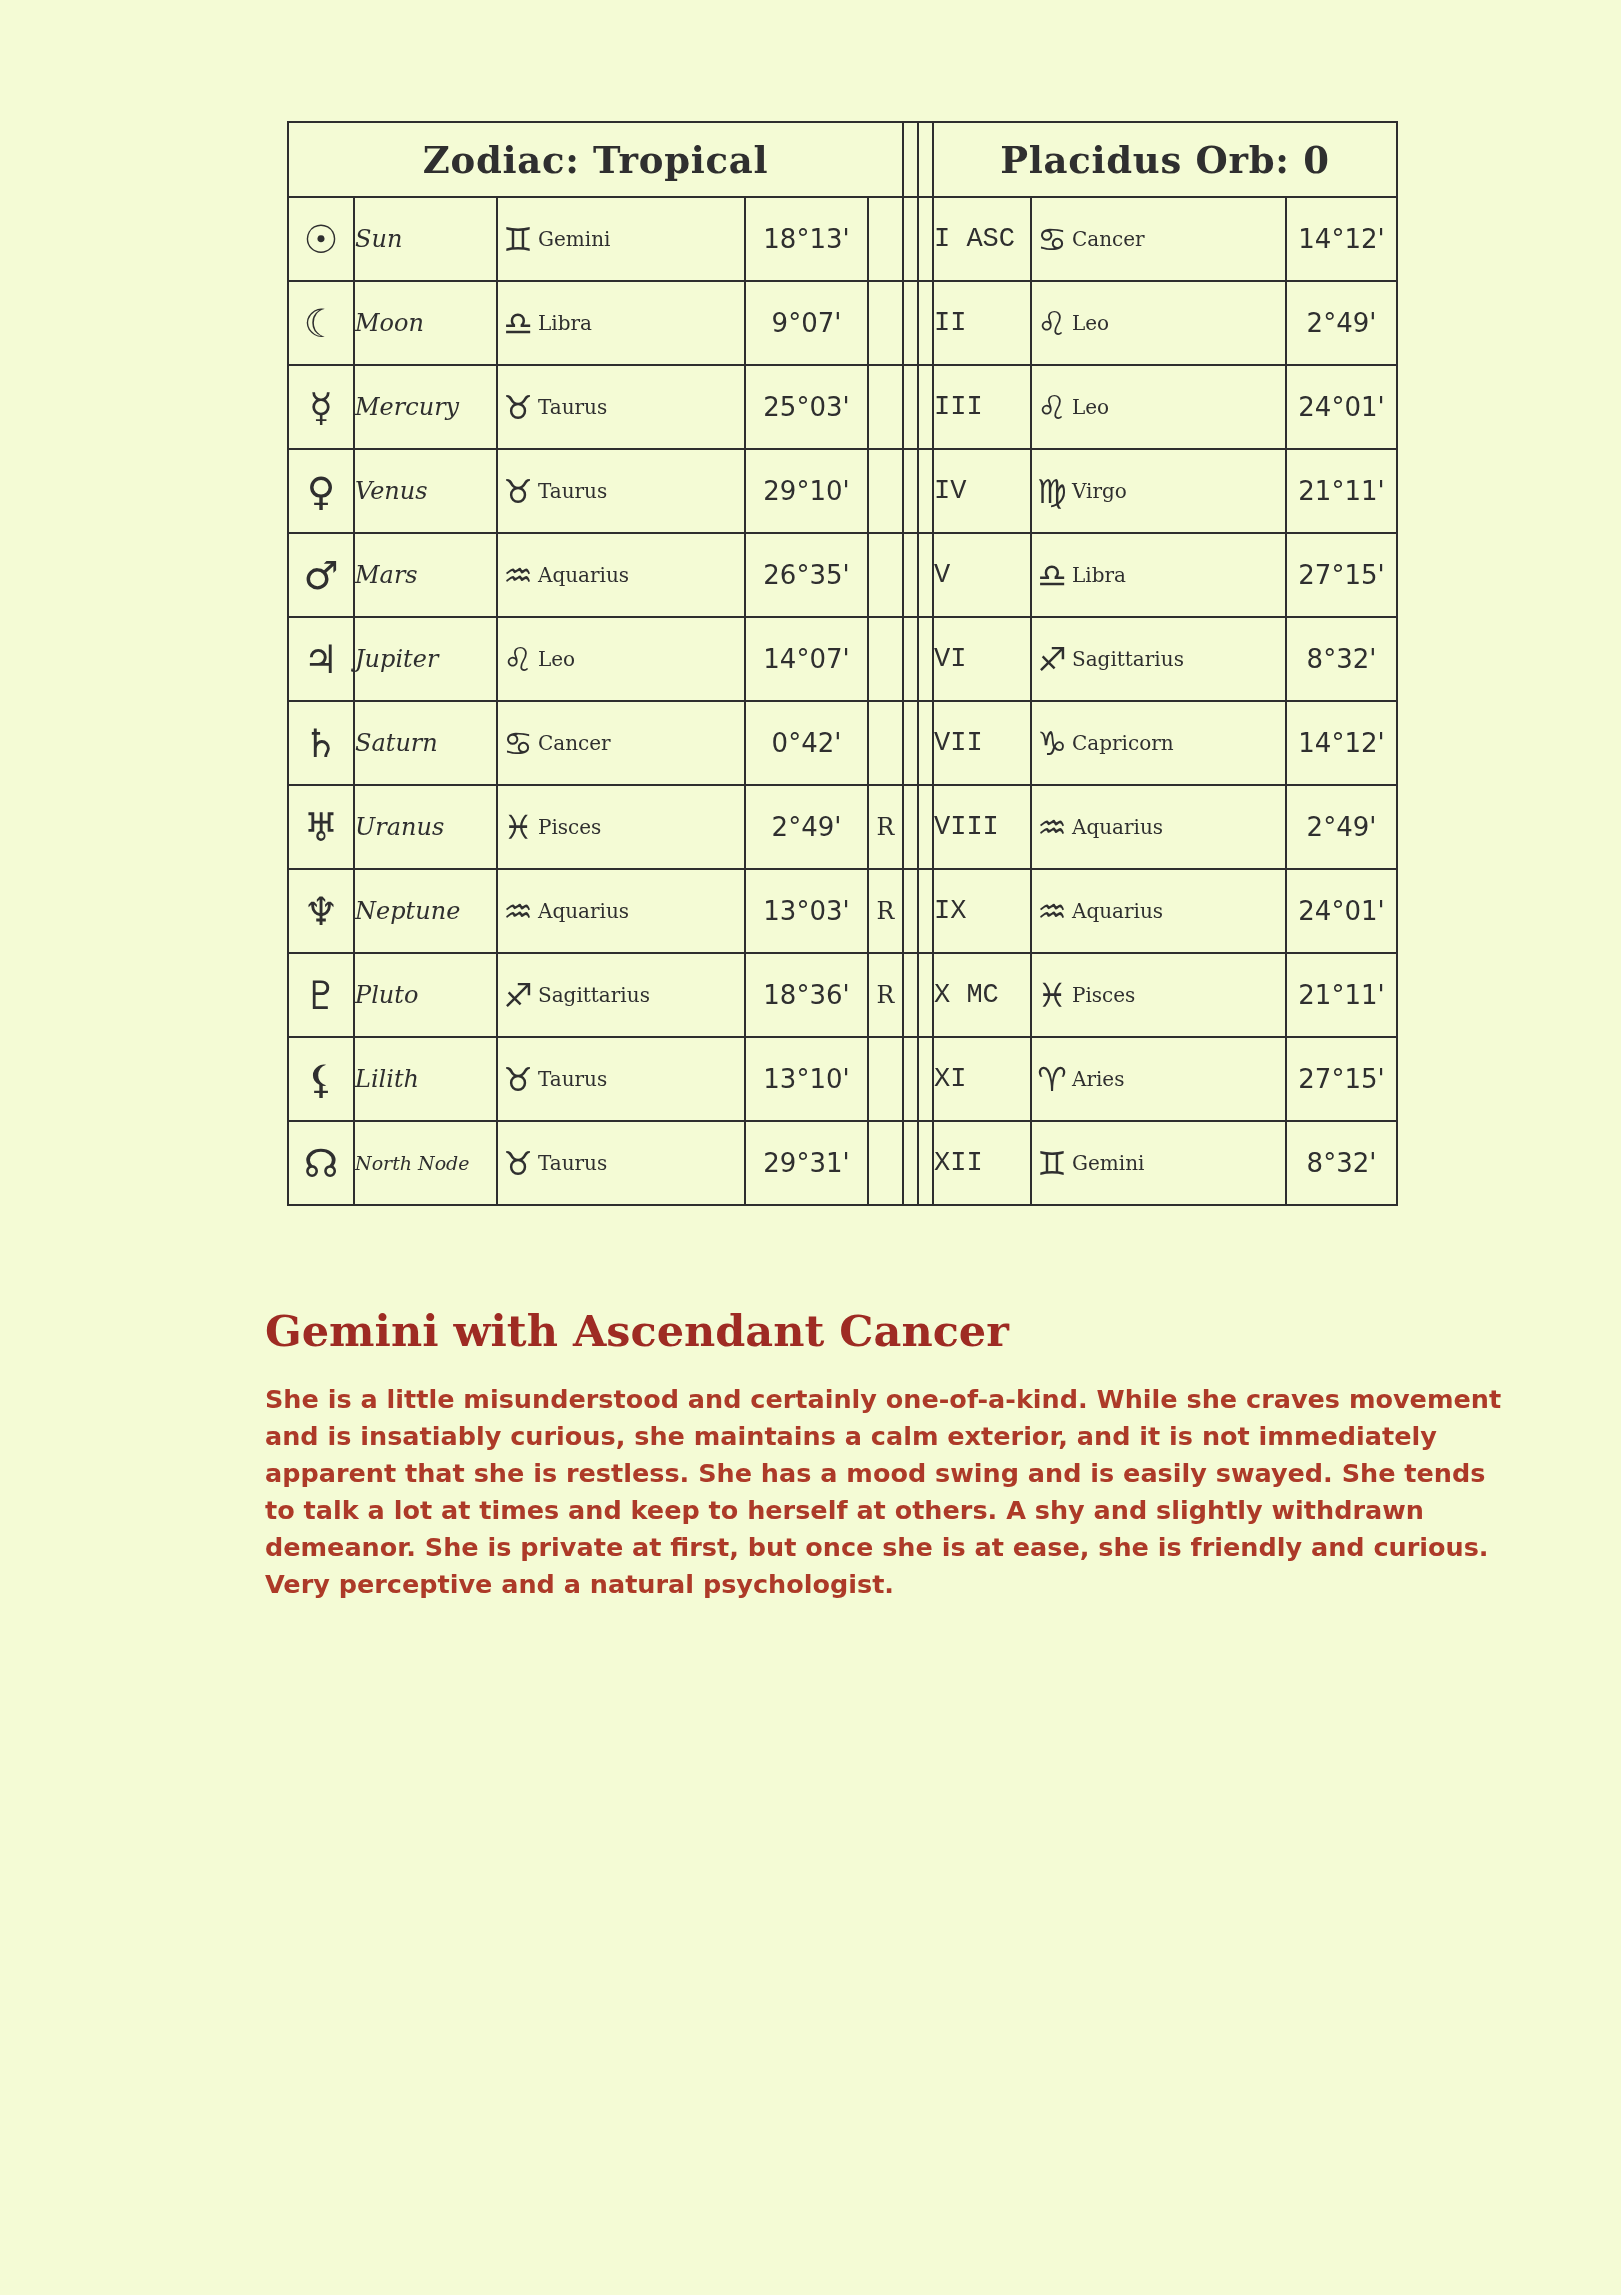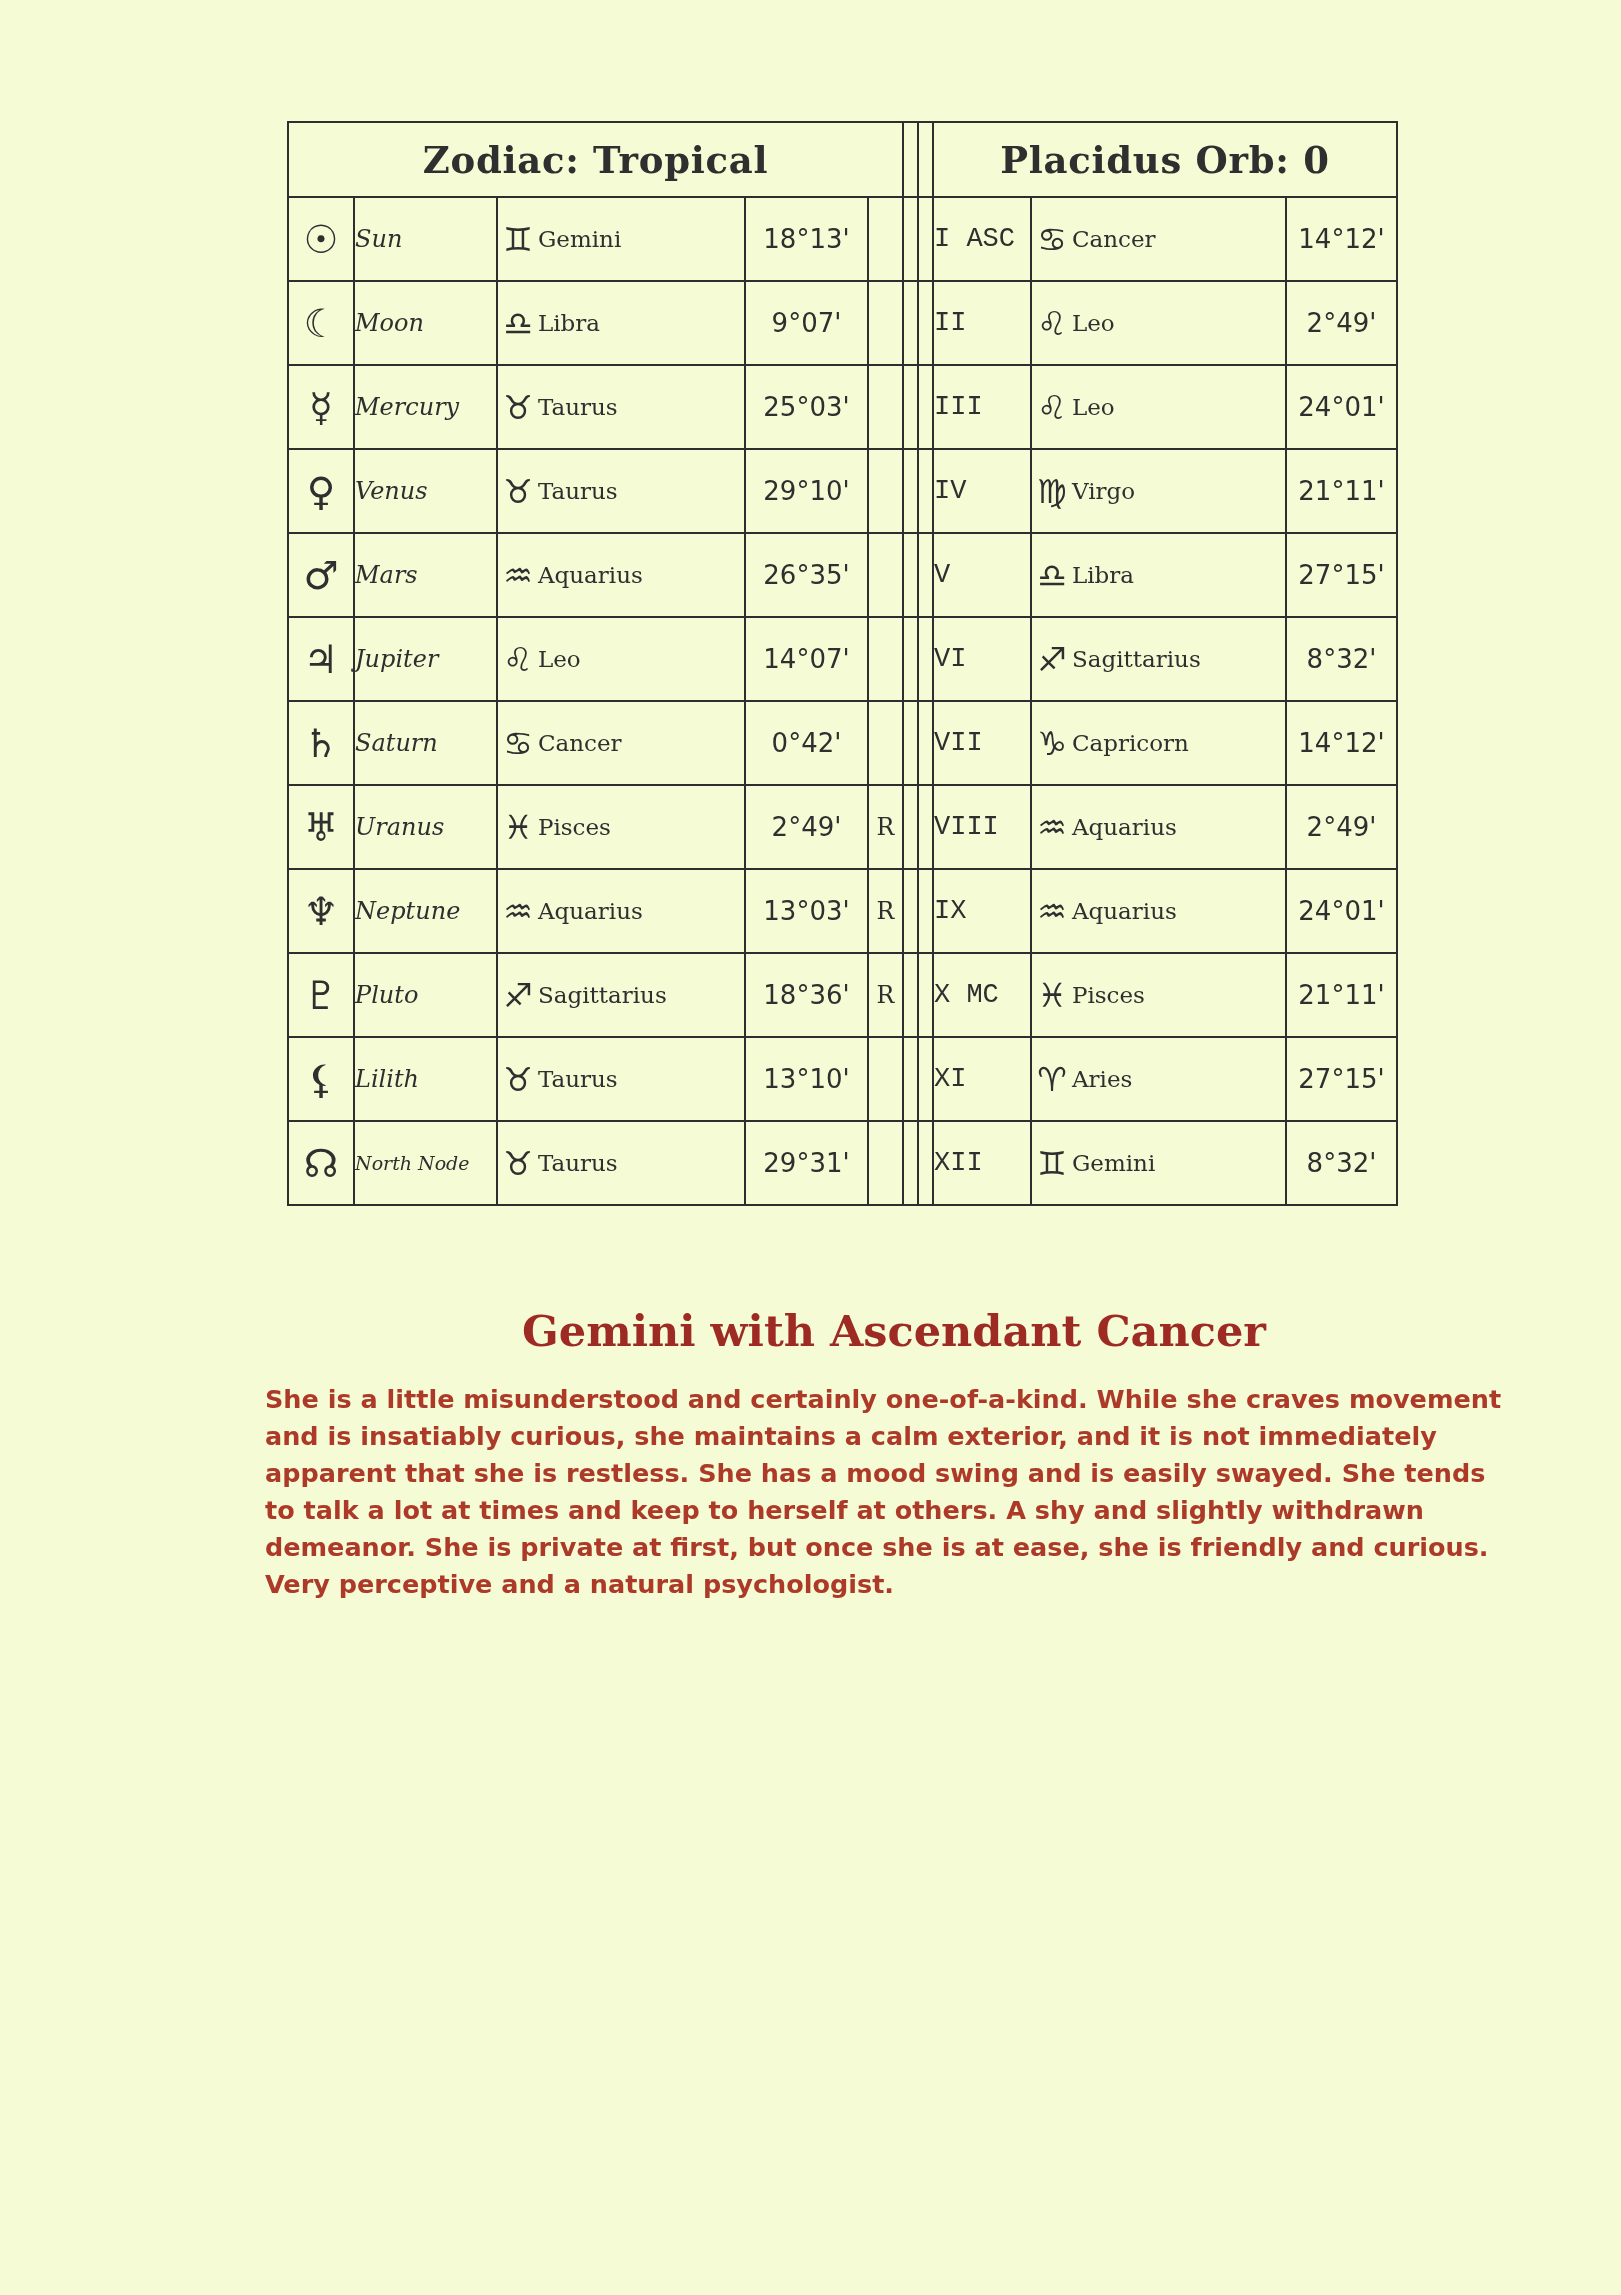--- a/index.html
+++ b/index.html
@@ -48,21 +48,21 @@
     display: flex;
     align-items: center;
     gap: 5.2px;
     padding-left: 5.2px;
   }
   .glyph {
     font-family: "DejaVu Sans", sans-serif;
     font-size: 33px;
     line-height: 1;
   }
-  .sname { font-size: 23px; }
+  .sname { font-size: 20px; }
   .c-deg {
     text-align: center;
     font-family: "DejaVu Sans", sans-serif;
     font-size: 26px;
     margin-left: 17px;
   }
   .c-retro {
     text-align: center;
     font-size: 23.6px;
   }
@@ -75,21 +75,20 @@
   .report {
     margin-left: 265px;
     width: 1258px;
   }
   .report h1 {
     margin: 100px 0 25px 0;
     font-size: 43px;
     font-weight: 600;
     color: #9e2b23;
     font-family: "DejaVu Serif", serif;
-    text-align: center;
   }
   .report p {
     margin: 0;
     font-size: 25.5px;
     line-height: 1.45;
     color: #ad3a28;
     font-family: "DejaVu Sans", sans-serif;
     font-weight: bold;
   }
 </style>

